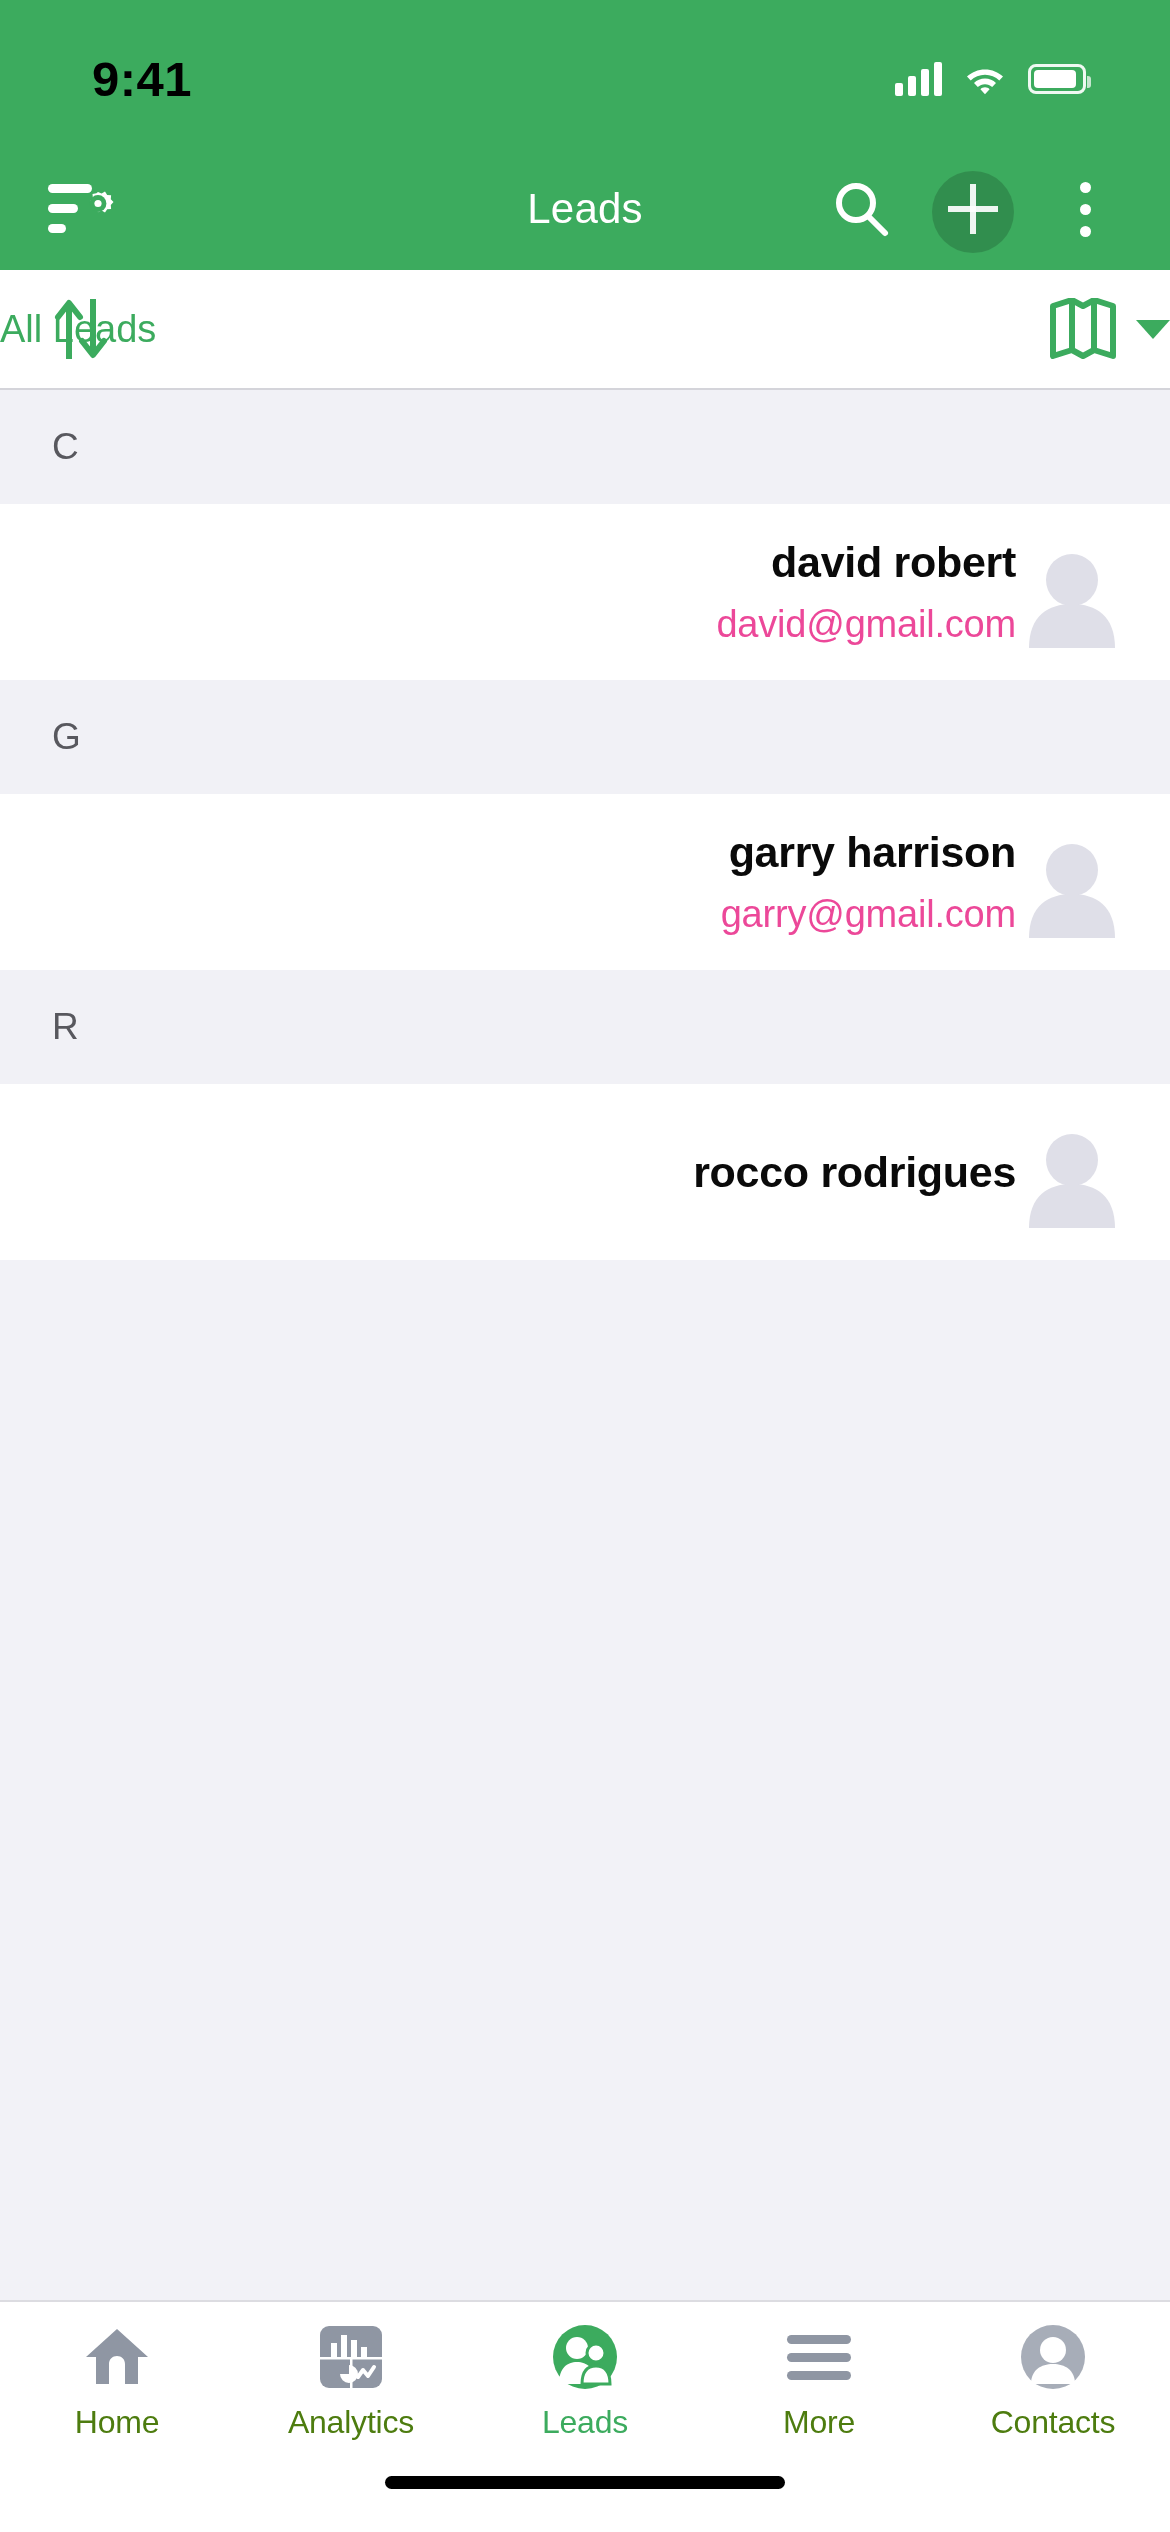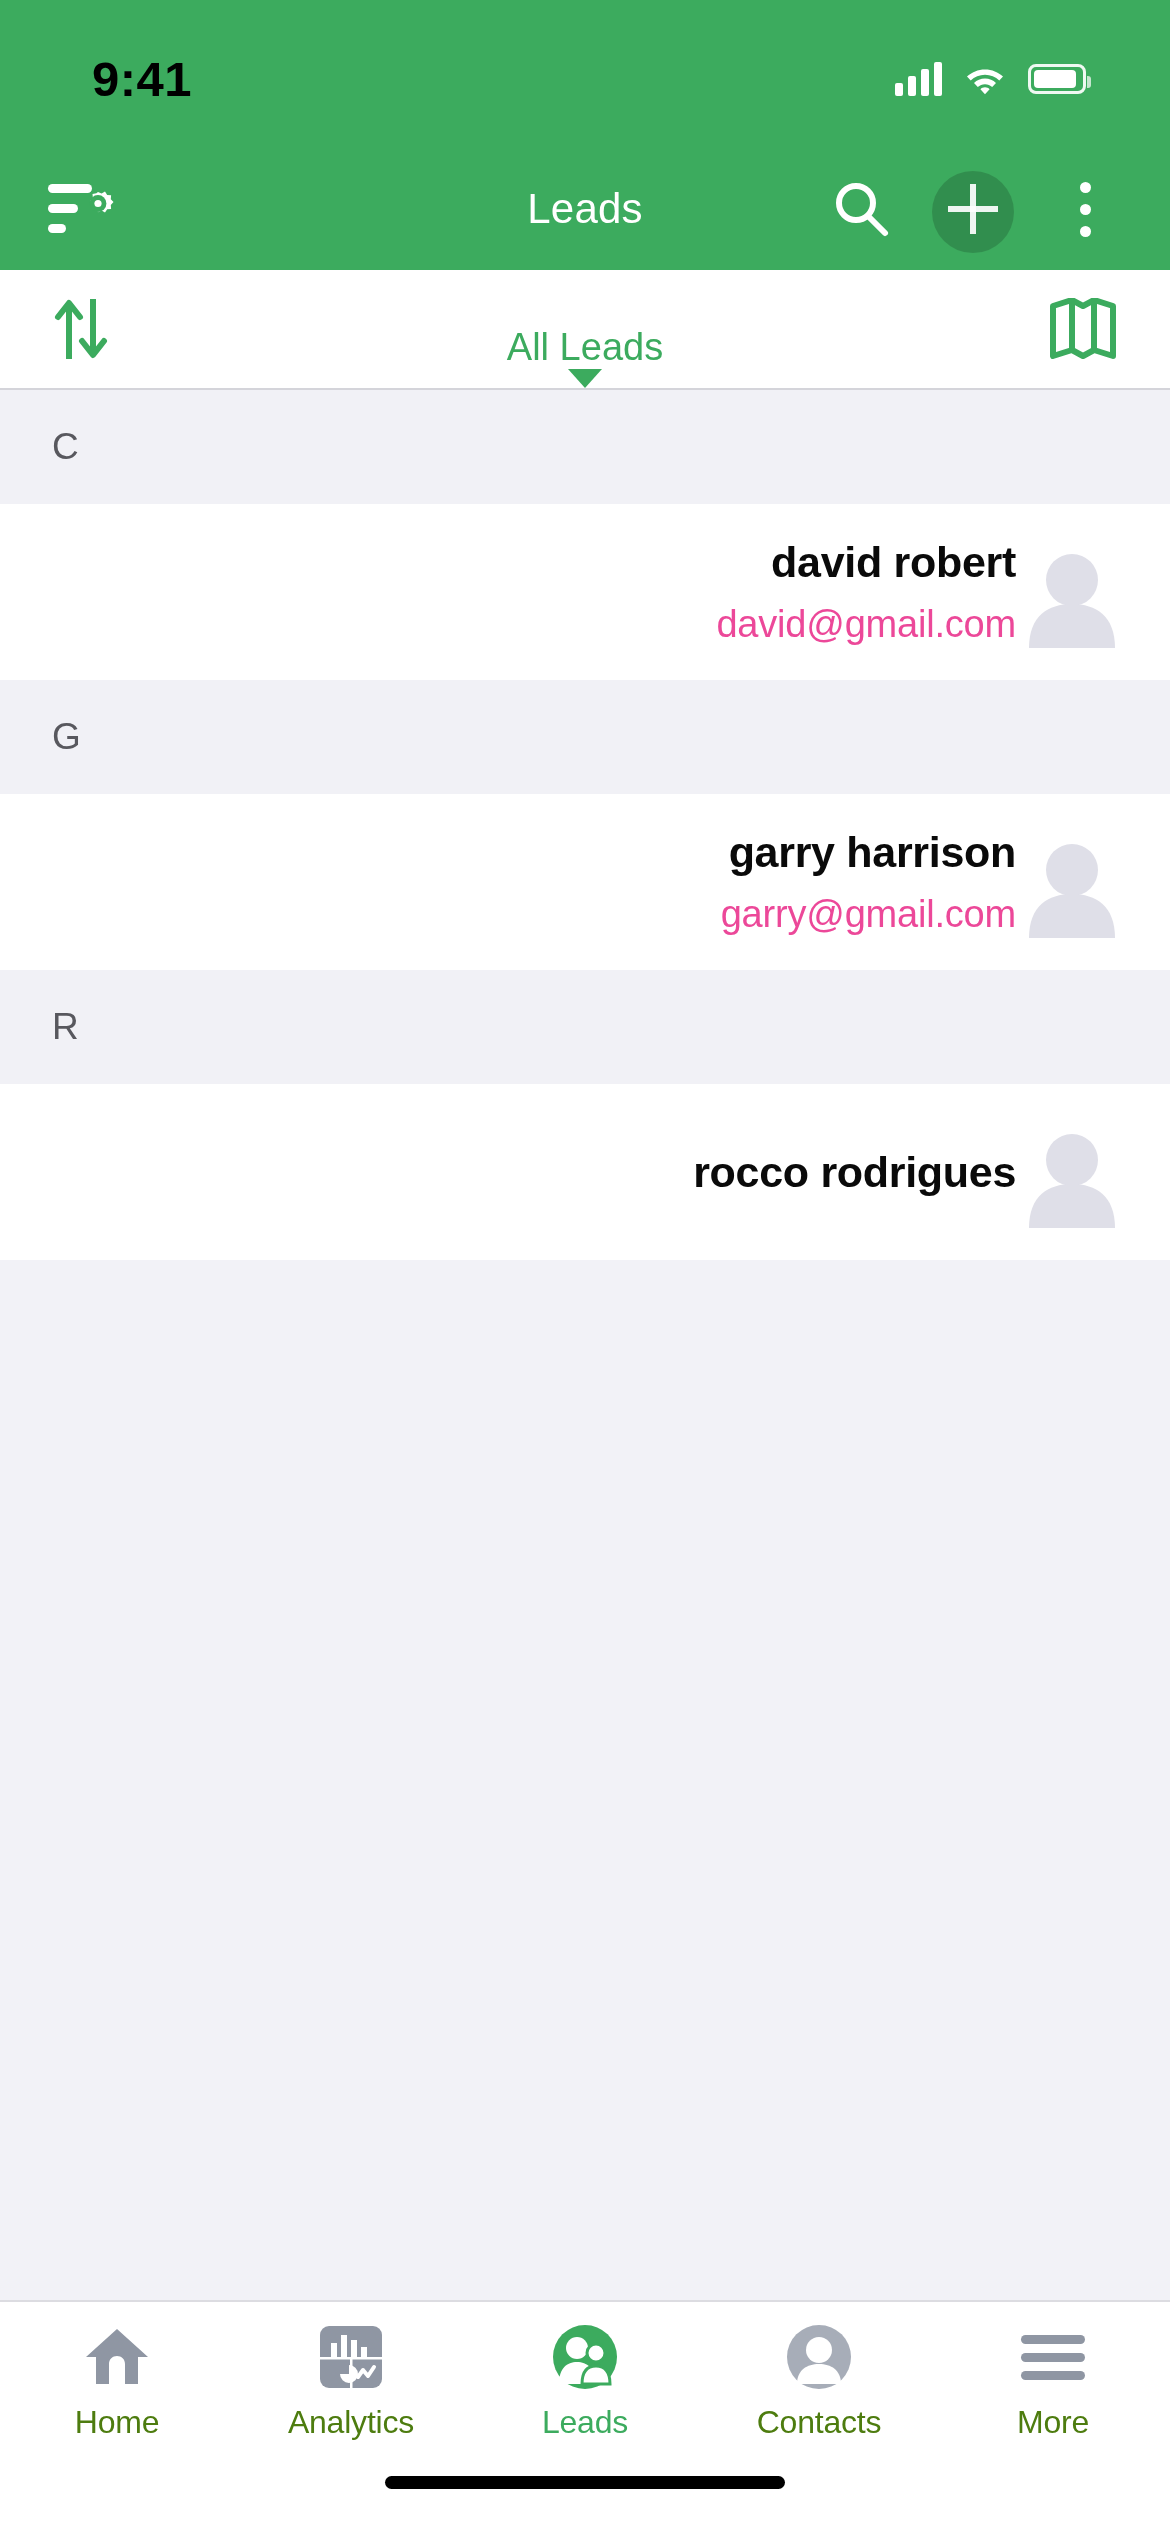--- a/index.html
+++ b/index.html
@@ -51,21 +51,21 @@
   .dots span { width:11px; height:11px; border-radius:50%; background:#fff; display:block; }
 
   
   .filterbar {
     height:120px; flex:0 0 120px; background:#fff;
     display:flex; align-items:center; position:relative;
     padding:0 44px 0 46px; border-bottom:2px solid #d4d4da;
   }
   .filter-center {
     position:absolute; left:0; right:0; top:0; bottom:0;
-    display:flex; flex-direction:column; align-items:center; justify-content:flex-end; 
+    display:flex; flex-direction:row; align-items:center; justify-content:space-between; 
     pointer-events:none;
   }
   .filter-label { color:#3cab5e; font-size:38px; font-weight:400; }
   .caret { width:0;height:0; border-left:17px solid transparent; border-right:17px solid transparent; border-top:19px solid #3cab5e; }
   .fb-right { margin-left:auto; z-index:2; }
 
   
   .list { background:#f2f2f7; flex:1 1 auto; overflow:hidden; }
   .section-head {
     height:114px; background:#f1f1f6;
@@ -269,39 +269,39 @@
           <path d="M7 60 C7 44 15 38 25 38 C35 38 43 44 43 60 Z" fill="#fff"></path>
           <circle cx="44" cy="29" r="9" fill="#fff" stroke="#3cab5e" stroke-width="3"></circle>
           <path d="M30 60 C30 47 36 42 44 42 C52 42 58 47 58 60 Z" fill="#fff" stroke="#3cab5e" stroke-width="3"></path>
         </svg>
       </div>
       <div class="tab-label">Leads</div>
     </div>
 
     <div class="tab">
       <div class="tab-icon">
+        <svg width="68" height="52" viewBox="0 0 68 52">
+          <rect x="2" y="4" width="64" height="9" rx="4.5" fill="#8f96a3"></rect>
+          <rect x="2" y="22" width="64" height="9" rx="4.5" fill="#8f96a3"></rect>
+          <rect x="2" y="40" width="64" height="9" rx="4.5" fill="#8f96a3"></rect>
+        </svg>
+      </div>
+      <div class="tab-label">More</div>
+    </div>
+
+    <div class="tab">
+      <div class="tab-icon">
         <svg width="66" height="66" viewBox="0 0 66 66">
           <circle cx="33" cy="33" r="32" fill="#a7adb8"></circle>
           <circle cx="33" cy="26" r="13" fill="#fff"></circle>
           <path d="M11 60 C11 46 21 40 33 40 C45 40 55 46 55 60 Z" fill="#fff"></path>
         </svg>
       </div>
       <div class="tab-label">Contacts</div>
     </div>
 
-    <div class="tab">
-      <div class="tab-icon">
-        <svg width="68" height="52" viewBox="0 0 68 52">
-          <rect x="2" y="4" width="64" height="9" rx="4.5" fill="#8f96a3"></rect>
-          <rect x="2" y="22" width="64" height="9" rx="4.5" fill="#8f96a3"></rect>
-          <rect x="2" y="40" width="64" height="9" rx="4.5" fill="#8f96a3"></rect>
-        </svg>
-      </div>
-      <div class="tab-label">More</div>
-    </div>
-
   </div>
 
   <div class="homebar-wrap">
     <div class="homebar"></div>
   </div>
 
 </div>
 
 </body></html>

